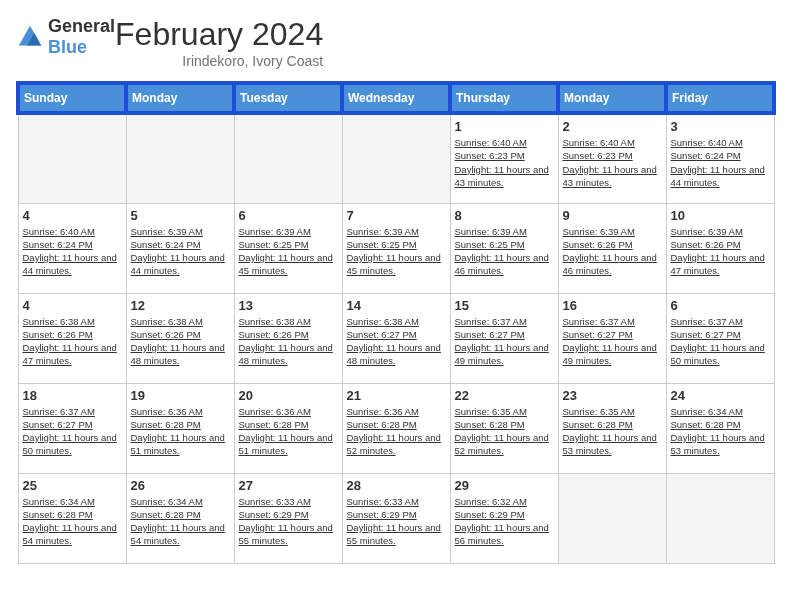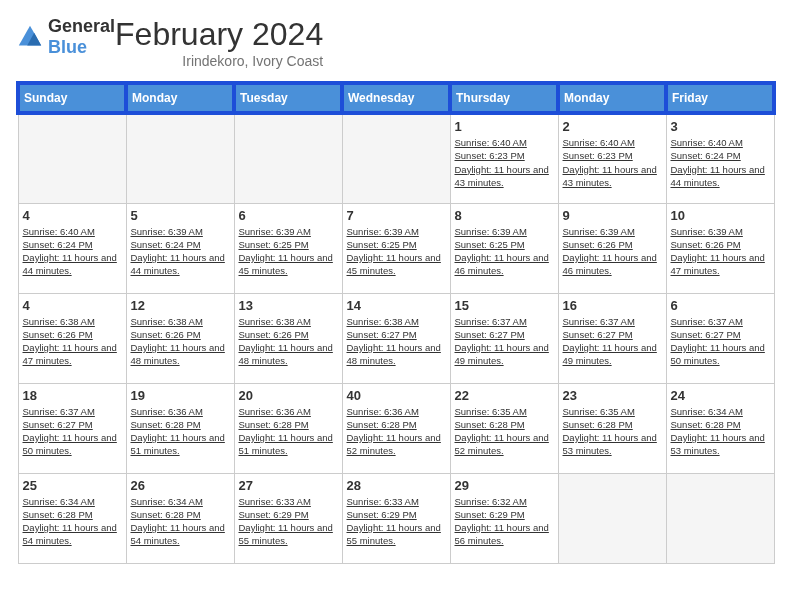--- a/index.html
+++ b/index.html
@@ -198,21 +198,21 @@
         </td>
         <td>
           <div class="day-num">19</div>
           <div class="day-info">Sunrise: 6:36 AM<br>Sunset: 6:28 PM<br>Daylight: 11 hours and 51 minutes.</div>
         </td>
         <td>
           <div class="day-num">20</div>
           <div class="day-info">Sunrise: 6:36 AM<br>Sunset: 6:28 PM<br>Daylight: 11 hours and 51 minutes.</div>
         </td>
         <td>
-          <div class="day-num">40</div>
+          <div class="day-num">21</div>
           <div class="day-info">Sunrise: 6:36 AM<br>Sunset: 6:28 PM<br>Daylight: 11 hours and 52 minutes.</div>
         </td>
         <td>
           <div class="day-num">22</div>
           <div class="day-info">Sunrise: 6:35 AM<br>Sunset: 6:28 PM<br>Daylight: 11 hours and 52 minutes.</div>
         </td>
         <td>
           <div class="day-num">23</div>
           <div class="day-info">Sunrise: 6:35 AM<br>Sunset: 6:28 PM<br>Daylight: 11 hours and 53 minutes.</div>
         </td>

